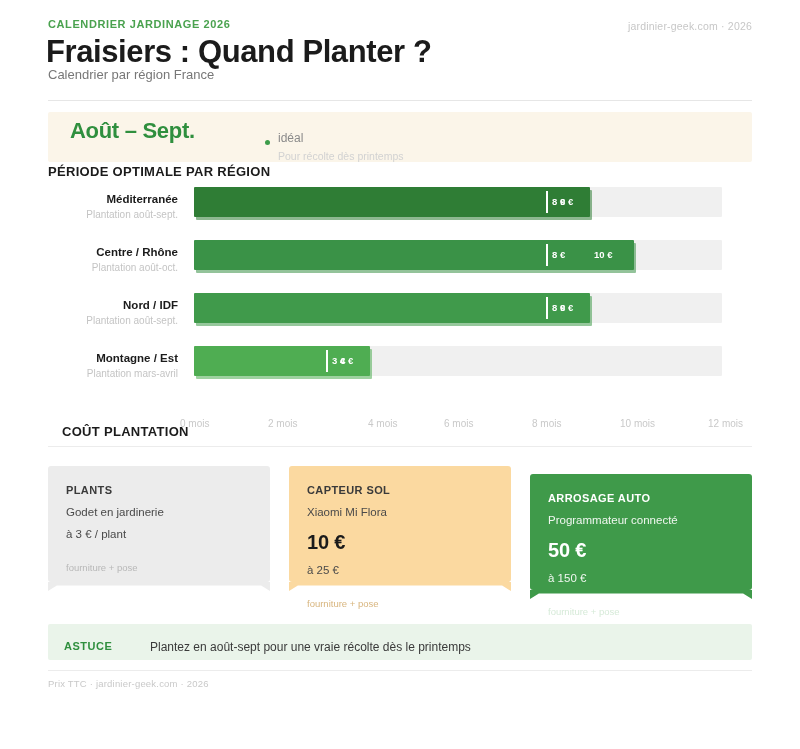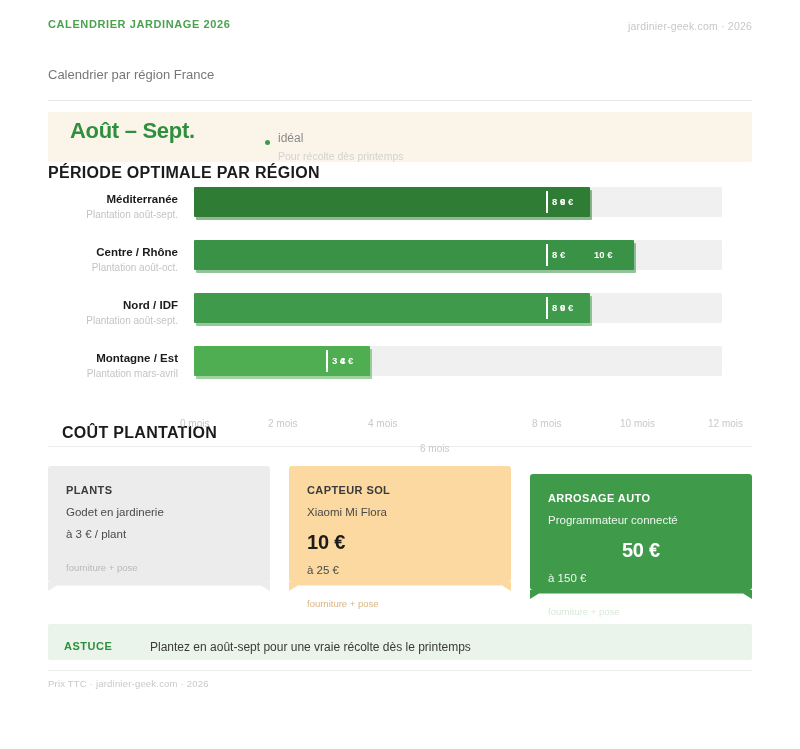--- a/index.html
+++ b/index.html
@@ -103,21 +103,21 @@
     position: absolute;
     left: 278px;
     top: 150px;
     font-size: 10.5px;
     color: #d2d2d2;
   }
 
   
   .section-label {
     position: absolute;
-    font-size: 16px;
+    font-size: 13px;
     font-weight: bold;
     color: #1b1b1b;
     letter-spacing: 0.3px;
   }
   #sec-regions { left: 48px; top: 164px; }
   #sec-cost    { left: 48px; top: 424px; margin-left: 14px; }
 
   .rule-mid {
     position: absolute;
     left: 48px;
@@ -276,20 +276,21 @@
     letter-spacing: 0.2px;
   }
 </style>
 </head>
 <body>
 
 <div id="page">
 
   <div class="kicker">CALENDRIER JARDINAGE 2026</div>
   <div class="source-top">jardinier-geek.com · 2026</div>
+  <div class="title">Fraisiers : Quand Planter ?</div>
   <div class="subtitle">Calendrier par région France</div>
   <div class="rule-top"></div>
 
   <div class="hero-band"></div>
   <div class="hero-value">Août – Sept.</div>
   <div class="hero-dot"></div>
   <div class="hero-tag">idéal</div>
   <div class="hero-note">Pour récolte dès printemps</div>
 
   <div class="section-label" id="sec-regions">PÉRIODE OPTIMALE PAR RÉGION</div>
@@ -340,21 +341,21 @@
           <div class="bar-vlabel" style="left: 138px;">3 €</div>
           <div class="bar-vlabel" style="left: 146px;">4 €</div>
         </div>
       </div>
     </div>
 
   <div id="axis">
       <div class="axis-tick" style="left: 180px;">0 mois</div>
       <div class="axis-tick" style="left: 268px;">2 mois</div>
       <div class="axis-tick" style="left: 368px;">4 mois</div>
-      <div class="axis-tick" style="left: 420px; margin-top: 25px;">6 mois</div>
+      <div class="axis-tick" style="left: 444px;">6 mois</div>
       <div class="axis-tick" style="left: 532px;">8 mois</div>
       <div class="axis-tick" style="left: 620px;">10 mois</div>
       <div class="axis-tick" style="left: 708px;">12 mois</div>
     </div>
 
   <div id="cards">
       <div class="card" style="left: 48px; top: 466px; height: 116px; background: rgb(236, 236, 236);">
         <div class="card-cat" style="color: rgb(58, 58, 58);">PLANTS</div>
         <div class="card-desc" style="color: rgb(74, 74, 74);">Godet en jardinerie</div>
         <div class="card-sub" style="color: rgb(74, 74, 74);">à 3 € / plant</div>
@@ -365,21 +366,21 @@
         <div class="card-cat" style="color: rgb(58, 58, 58);">CAPTEUR SOL</div>
         <div class="card-desc" style="color: rgb(74, 74, 74);">Xiaomi Mi Flora</div>
         <div class="card-price" style="color: rgb(27, 27, 27);">10 €</div>
         <div class="card-sub" style="color: rgb(74, 74, 74);">à 25 €</div>
         <div class="card-foot" style="color: rgb(216, 181, 126);">fourniture + pose</div>
       </div>
       <div class="card-notch" style="left: 289px; top: 582px; background: rgb(251, 217, 160); clip-path: polygon(0px 0px, 100% 0px, 100% 100%, 96% 40%, 4% 40%, 0px 100%);"></div>
       <div class="card" style="left: 530px; top: 474px; height: 116px; background: rgb(63, 154, 74);">
         <div class="card-cat" style="color: rgb(255, 255, 255);">ARROSAGE AUTO</div>
         <div class="card-desc" style="color: rgb(240, 247, 240);">Programmateur connecté</div>
-        <div class="card-price" style="color: rgb(255, 255, 255); text-align: center;">50 €</div>
+        <div class="card-price" style="color: rgb(255, 255, 255);">50 €</div>
         <div class="card-sub" style="color: rgb(240, 247, 240);">à 150 €</div>
         <div class="card-foot" style="color: rgb(214, 234, 216);">fourniture + pose</div>
       </div>
       <div class="card-notch" style="left: 530px; top: 590px; background: rgb(63, 154, 74); clip-path: polygon(0px 0px, 100% 0px, 100% 100%, 96% 40%, 4% 40%, 0px 100%);"></div>
     </div>
 
   <div class="tip-band"></div>
   <div class="tip-tag">ASTUCE</div>
   <div class="tip-text">Plantez en août-sept pour une vraie récolte dès le printemps</div>
 

